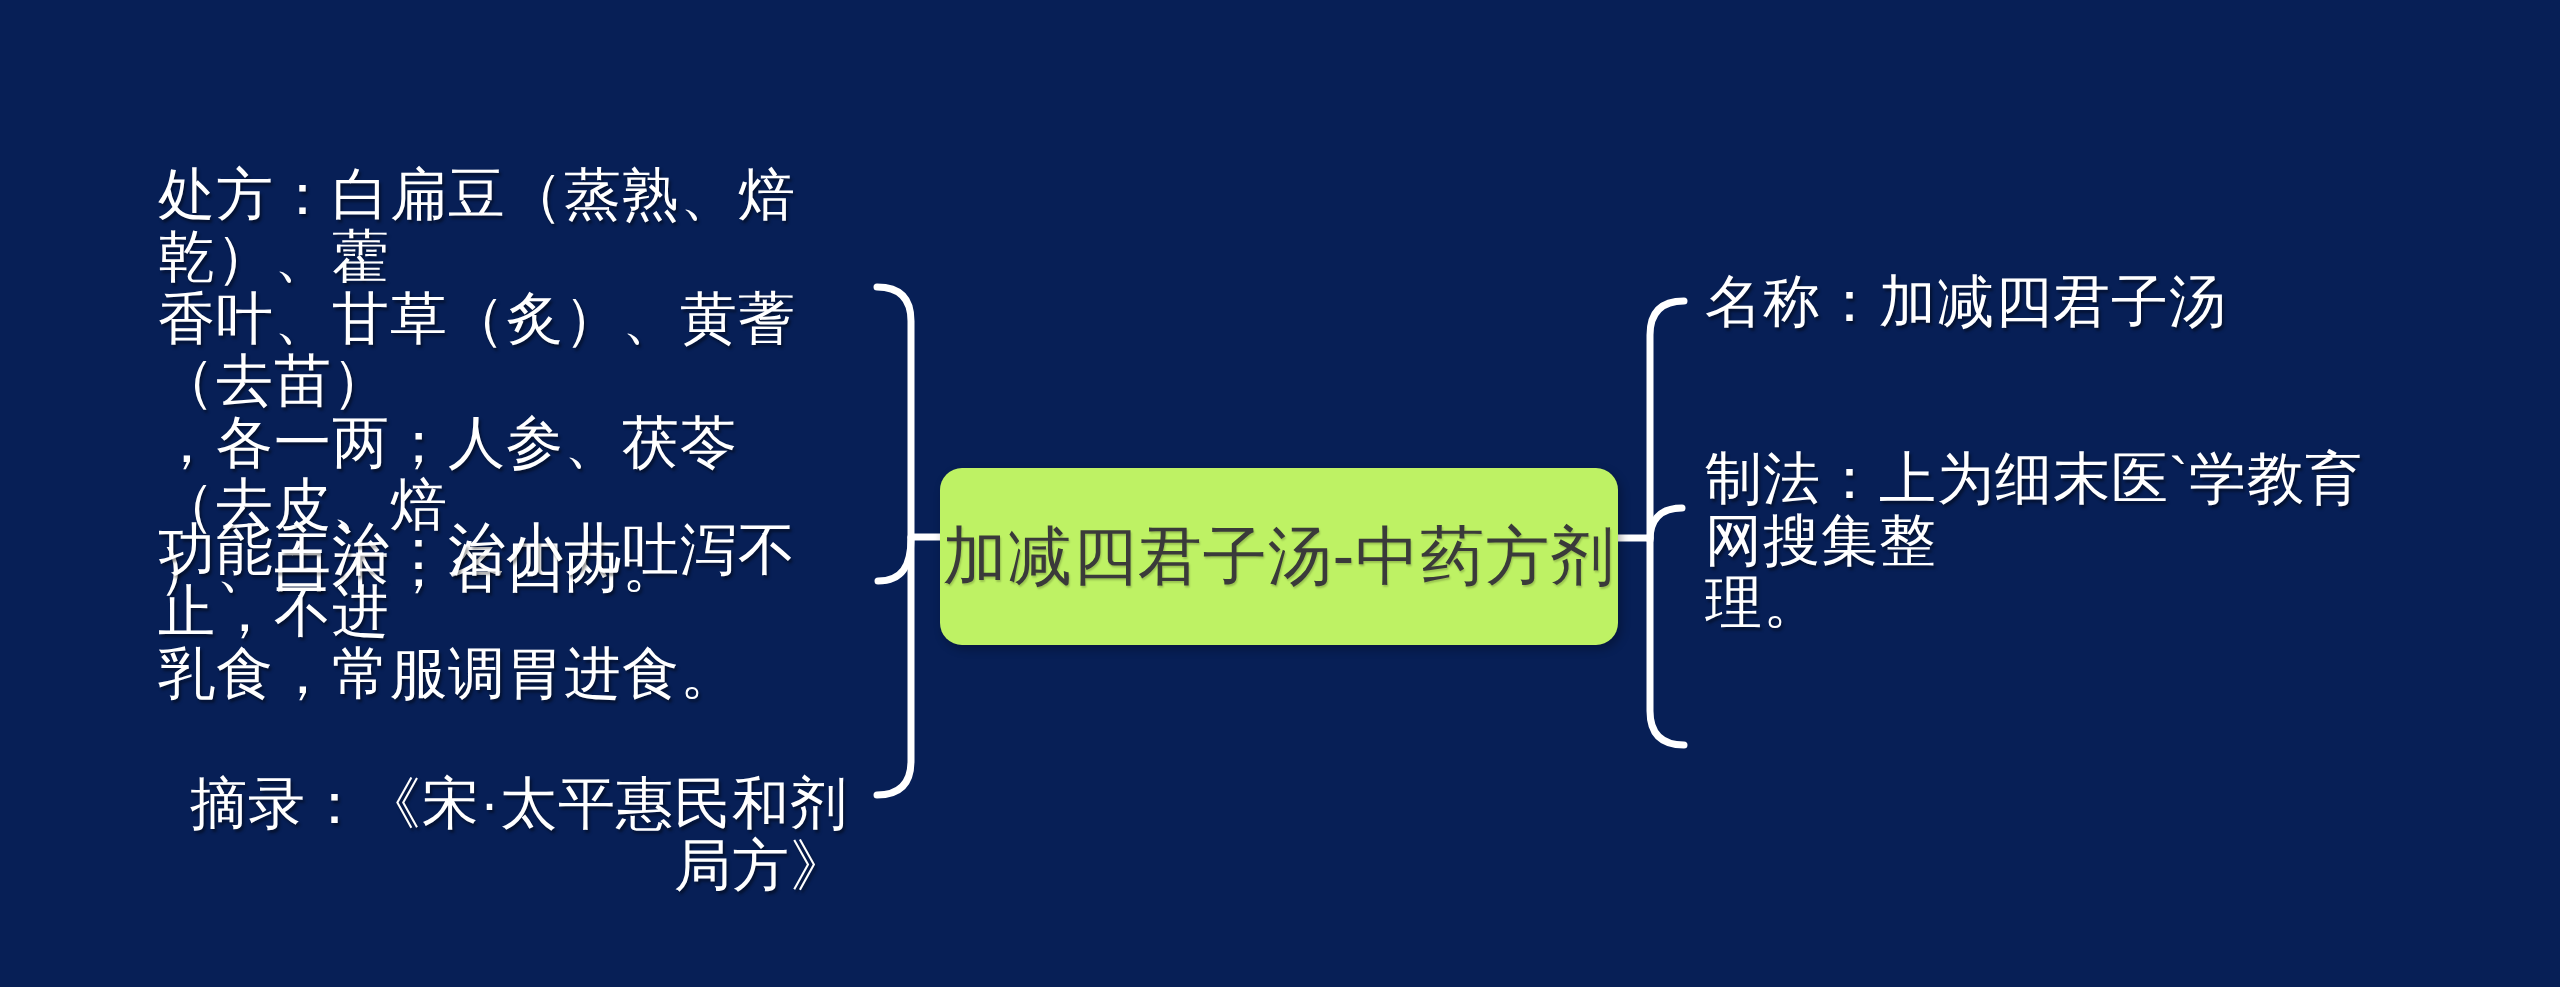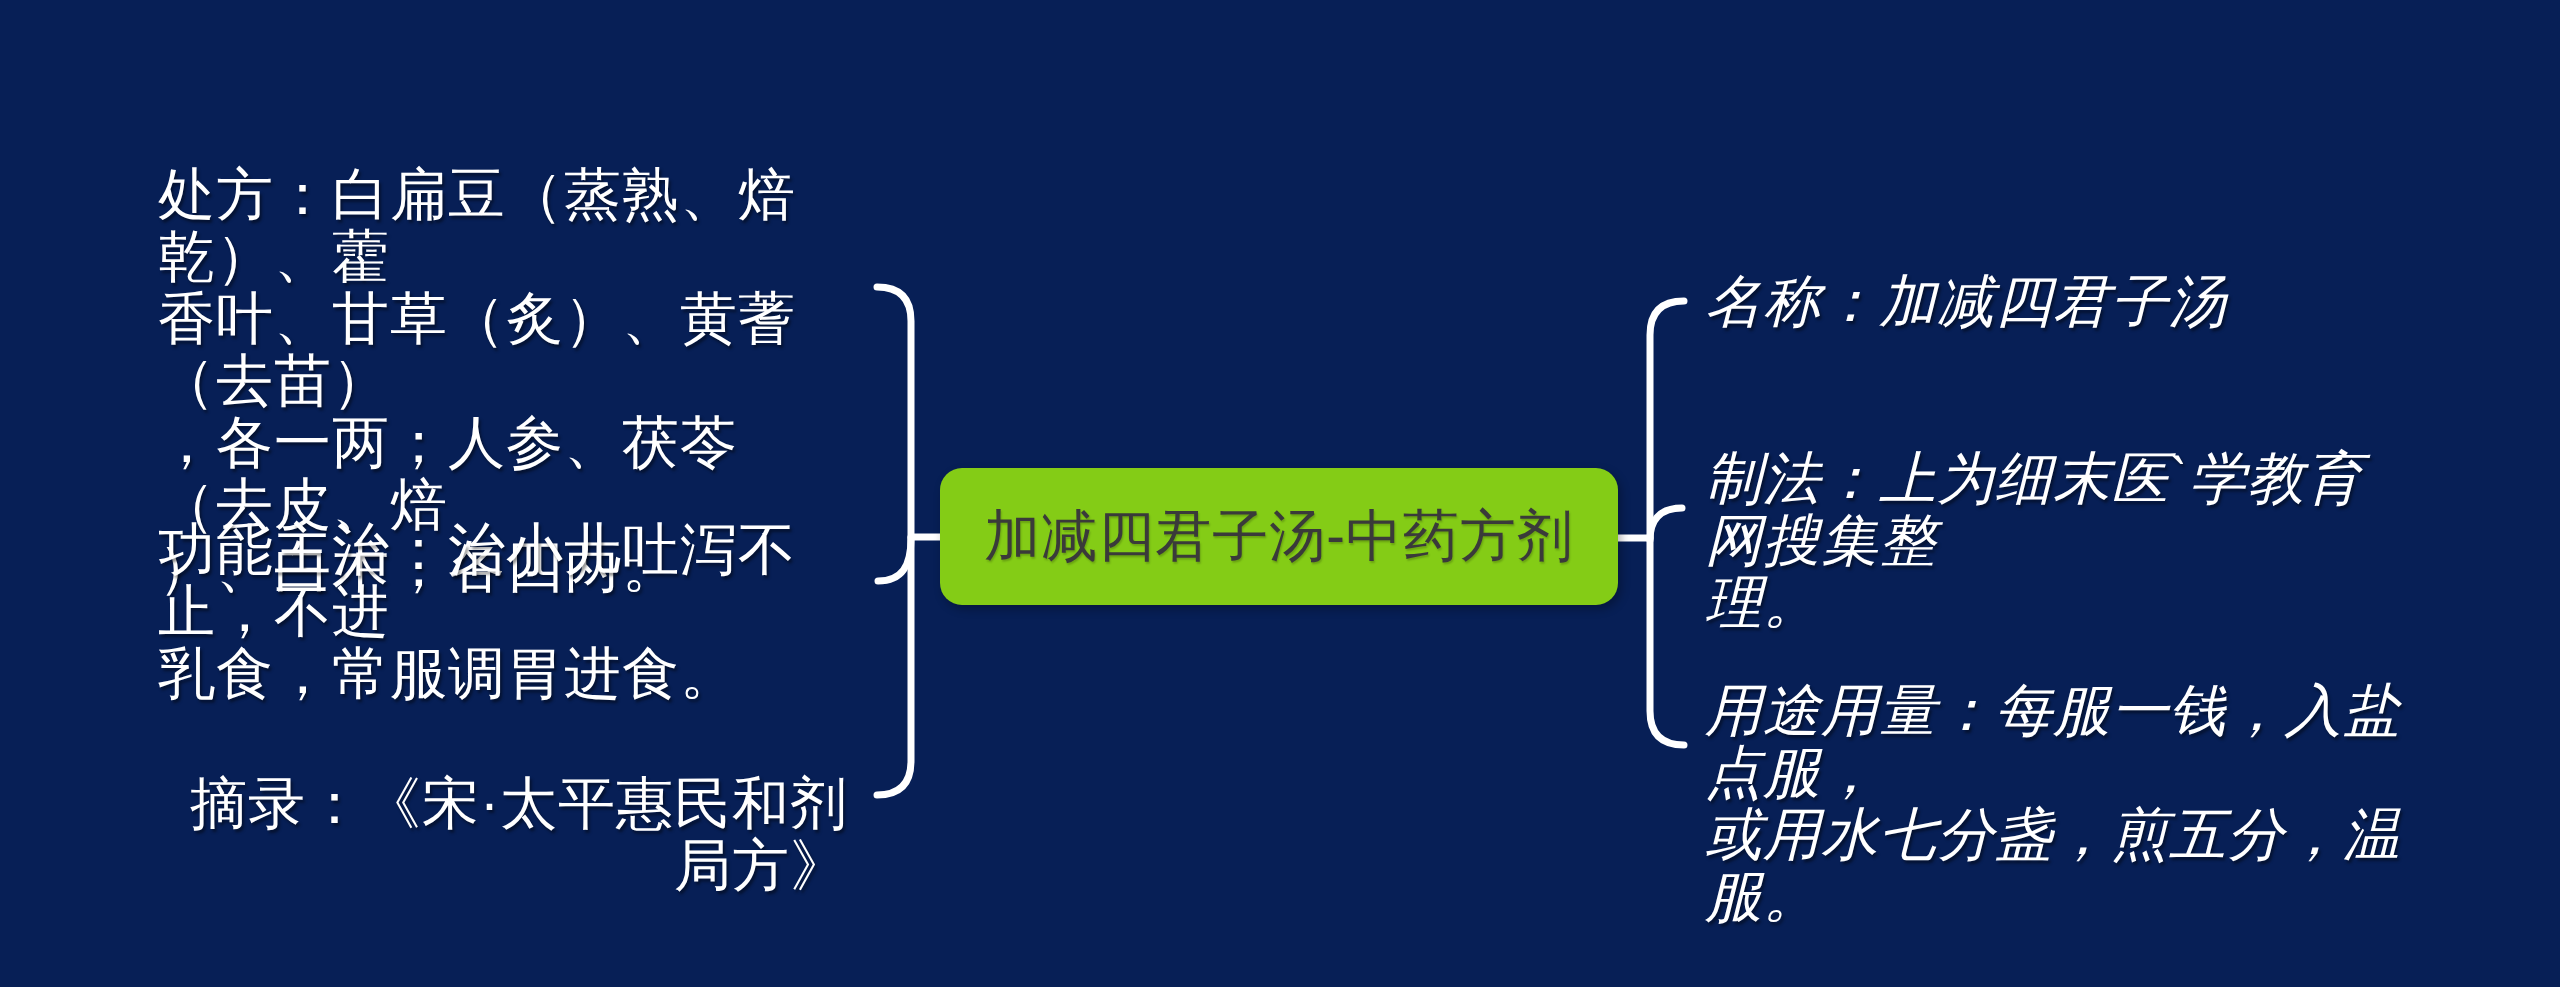--- a/index.html
+++ b/index.html
@@ -44,41 +44,40 @@
     width: 690px;
     text-align: left;
   }
   .branch.left.align-right {
     text-align: right;
   }
   .branch.right {
     left: 1705px;
     width: 700px;
     text-align: left;
-    font-style: italic;
   }
   #branch-prescription { top: 163px; }
   #branch-indications  { top: 518px; }
   #branch-source       { top: 772px; }
   #branch-name         { top: 270px; }
   #branch-preparation  { top: 447px; }
   #branch-dosage       { top: 679px; }
   #center-node {
     position: absolute;
     left: 940px;
     top: 468px;
     width: 678px;
-    height: 137px;
-    background: #84cc16;
+    height: 177px;
+    background: #bef264;
     border-radius: 22px;
     display: flex;
     align-items: center;
     justify-content: center;
     color: #3a3a3a;
-    font-size: 56px;
+    font-size: 64px;
     font-weight: 500;
     letter-spacing: 1px;
     text-shadow: 1px 2px 2px rgba(0,0,0,0.2);
     box-shadow: 3px 4px 10px rgba(0,0,0,0.30);
     cursor: default;
   }
 </style>
 </head>
 <body>
 
@@ -105,16 +104,14 @@
   <div id="branch-indications" class="branch left">功能主治：治小儿吐泻不止，不进
 乳食，常服调胃进食。</div>
 
   <div id="center-node">加减四君子汤-中药方剂</div>
 
   <div id="branch-name" class="branch right">名称：加减四君子汤</div>
 
   <div id="branch-preparation" class="branch right">制法：上为细末医`学教育网搜集整
 理。</div>
 
-  <div id="branch-dosage" class="branch right">用途用量：每服一钱，入盐点服，
-或用水七分盏，煎五分，温服。</div>
 
 </div>
 
 </body></html>

